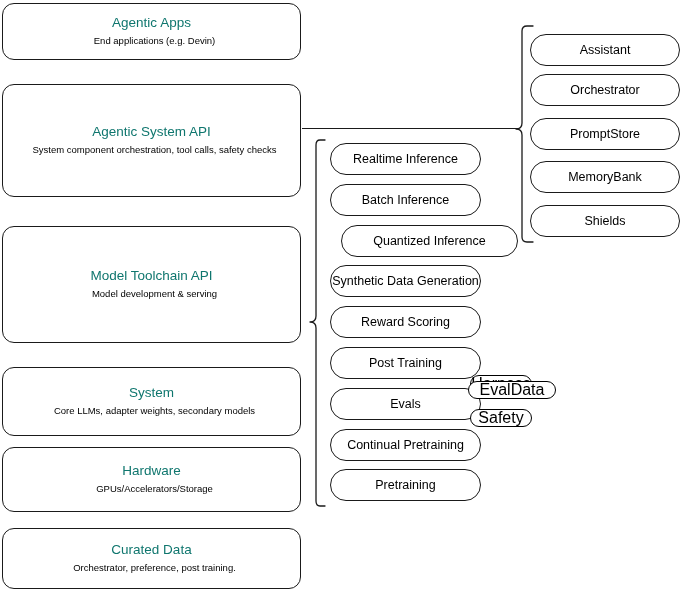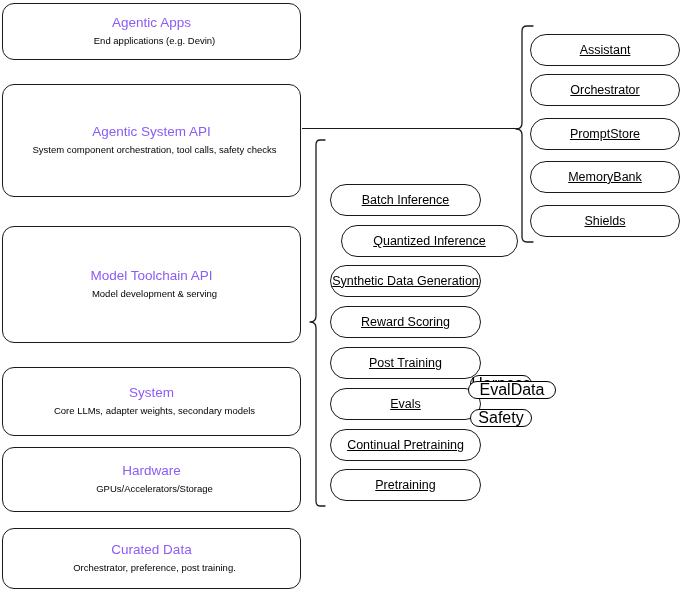--- a/index.html
+++ b/index.html
@@ -33,21 +33,21 @@
     flex-direction: column;
     align-items: center;
     justify-content: center;
     text-align: center;
   }
 
   
   .layer-title {
     font-size: 13.5px;
     line-height: 1.25;
-    color: #8b5cf6;
+    color: #0f766e;
     white-space: nowrap;
   }
   .layer-sub {
     font-size: 9.5px;
     line-height: 1.3;
     color: #000;
     margin-top: 3px;
     white-space: nowrap;
     margin-left: 6px;
   }
@@ -58,21 +58,20 @@
     box-sizing: border-box;
     border: 1.3px solid #1a1a1a;
     border-radius: 16px;
     background: #ffffff;
     display: flex;
     align-items: center;
     justify-content: center;
     font-size: 12.5px;
     line-height: 1;
     white-space: nowrap;
-    text-decoration: underline;
   }
 
   
   .pill {
     position: absolute;
     box-sizing: border-box;
     border: 1.4px solid #000000;
     border-radius: 999px;
     background: #ffffff;
     display: flex;
@@ -157,20 +156,21 @@
              L 14 4
              Q 9 4 9 9
              L 9 101
              Q 9 107 3 107
              Q 9 107 9 113
              L 9 215
              Q 9 220 14 220
              L 20 220"></path>
   </svg>
 
+  <div class="chip" style="left:330px; top:143px; width:151px; height:32px;">Realtime Inference</div>
 
   <div class="chip" style="left:330px; top:184px; width:151px; height:32px;">Batch Inference</div>
 
   <div class="chip" style="left:330px; top:225px; width:177px; height:32px;margin-left:11px;">Quantized Inference</div>
 
   <div class="chip" style="left:330px; top:265px; width:151px; height:32px;">Synthetic Data Generation</div>
 
   <div class="chip" style="left:330px; top:306px; width:151px; height:32px;">Reward Scoring</div>
 
   <div class="chip" style="left:330px; top:347px; width:151px; height:32px;">Post Training</div>

